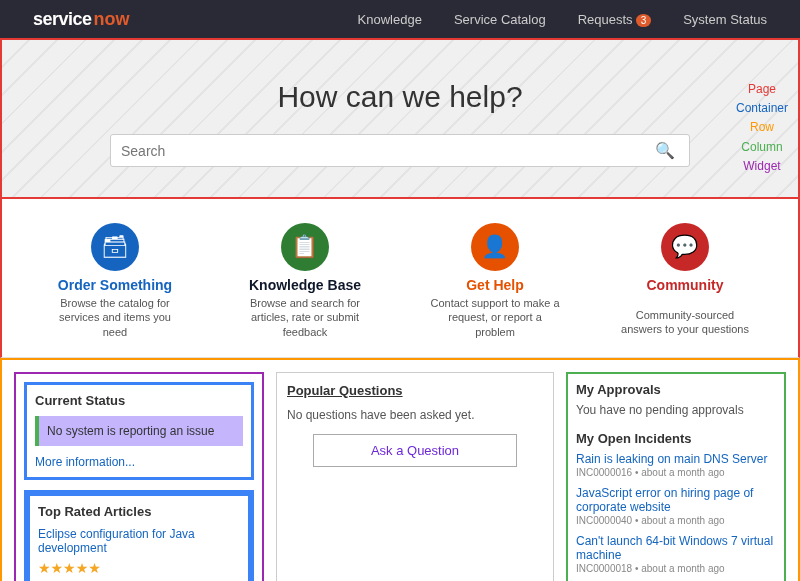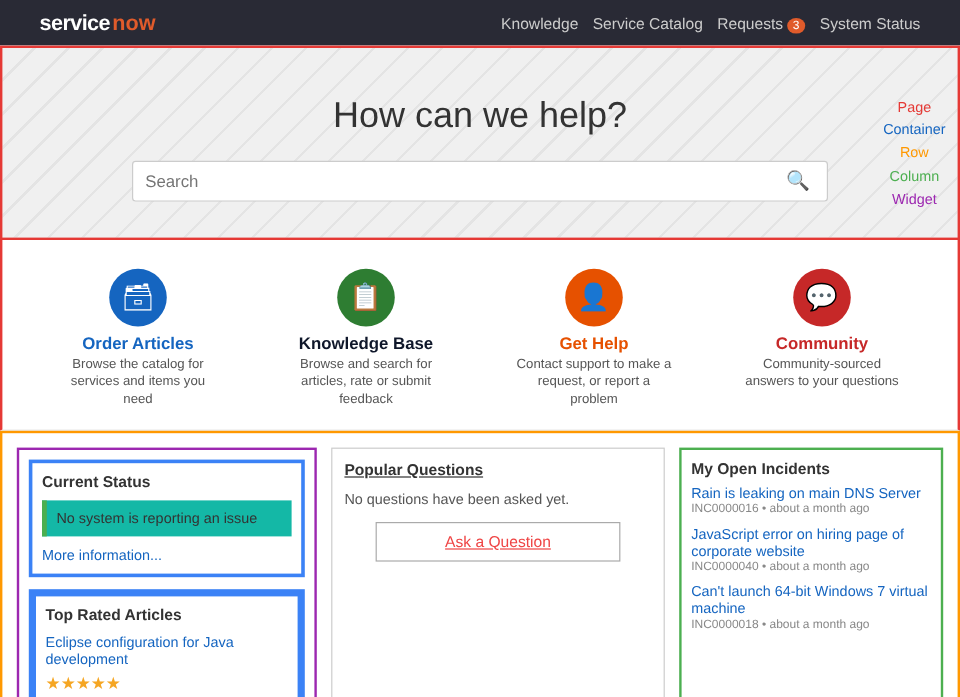--- a/index.html
+++ b/index.html
@@ -28,21 +28,21 @@
       letter-spacing: -0.5px;
     }
     .logo-now {
       color: #e05b2b;
       font-size: 18px;
       font-weight: bold;
     }
     .header-nav {
       display: flex;
       align-items: center;
-      gap: 12px;
+      gap: 32px;
     }
     .header-nav a {
       color: #ccc;
       text-decoration: none;
       font-size: 13px;
     }
     .requests-badge {
       background: #e05b2b;
       color: #fff;
       border-radius: 50%;
@@ -165,21 +165,21 @@
     .category-icon-orange { background: #e65100; }
     .category-icon-red { background: #c62828; }
 
     .category-icon-symbol {
       font-size: 22px;
       color: #fff;
     }
     .category-title-blue { color: #1565c0; font-weight: bold; font-size: 14px; margin-bottom: 3px; }
     .category-title-green { color: #0f172a; font-weight: bold; font-size: 14px; margin-bottom: 3px; }
     .category-title-orange { color: #e65100; font-weight: bold; font-size: 14px; margin-bottom: 3px; }
-    .category-title-red { color: #c62828; font-weight: bold; font-size: 14px; margin-bottom: 3px; }
+    .category-title-red { color: #c62828; font-weight: bold; font-size: 14px; margin-bottom: 15px; }
     .category-desc { font-size: 11px; color: #555; line-height: 1.3; }
 
     
     .main-content {
       display: flex;
       gap: 12px;
       padding: 12px;
       border: 2px solid #ff9800;
       background: #fff;
     }
@@ -201,21 +201,21 @@
       padding: 8px;
       background: #fff;
     }
     .widget-title {
       font-size: 13px;
       font-weight: bold;
       color: #333;
       margin-bottom: 8px;
     }
     .status-bar {
-      background: #14b8a6;
+      background: #c4b5fd;
       border-left: 4px solid #4caf50;
       padding: 8px;
       font-size: 12px;
       color: #333;
       margin-bottom: 8px;
     }
     .more-info-link {
       color: #1565c0;
       font-size: 12px;
       text-decoration: none;
@@ -263,22 +263,21 @@
     .ask-question-btn {
       display: block;
       width: 80%;
       margin: 0 auto;
       padding: 8px;
       background: #fff;
       border: 1px solid #aaa;
       text-align: center;
       font-size: 13px;
       cursor: pointer;
-      color: #ef4444;
-      text-decoration: underline;
+      color: #6d28d9;
     }
 
     
     .right-col {
       width: 220px;
       flex-shrink: 0;
       border: 2px solid #4caf50;
       padding: 8px;
     }
     .approvals-section { margin-bottom: 14px; }
@@ -339,21 +338,21 @@
     <input class="search-input" type="text" placeholder="Search" style="">
     <button class="search-icon-btn">🔍</button>
   </div>
 </div>
 
 <div class="categories">
   <div class="category-item">
     <div class="category-icon-circle category-icon-blue">
       <span class="category-icon-symbol">🗃</span>
     </div>
-    <div class="category-title-blue">Order Articles</div>
+    <div class="category-title-blue">Order Something</div>
     <div class="category-desc">Browse the catalog for services and items you need</div>
   </div>
   <div class="category-item">
     <div class="category-icon-circle category-icon-green">
       <span class="category-icon-symbol">📋</span>
     </div>
     <div class="category-title-green">Knowledge Base</div>
     <div class="category-desc">Browse and search for articles, rate or submit feedback</div>
   </div>
   <div class="category-item">
@@ -393,20 +392,24 @@
   </div>
 
   <div class="middle-col">
     <div class="popular-q-title">Popular Questions</div>
     <div class="no-questions-text">No questions have been asked yet.</div>
     <button class="ask-question-btn">Ask a Question</button>
   </div>
 
   <div class="right-col">
 
+    <div class="approvals-section">
+      <div class="section-title">My Approvals</div>
+      <div class="no-approvals-text">You have no pending approvals</div>
+    </div>
 
     <div>
       <div class="section-title">My Open Incidents</div>
 
       <a class="incident-link">Rain is leaking on main DNS Server</a>
       <div class="incident-meta">
         <span>INC0000016</span>
         <span> • </span>
         <span>about a month ago</span>
       </div>

